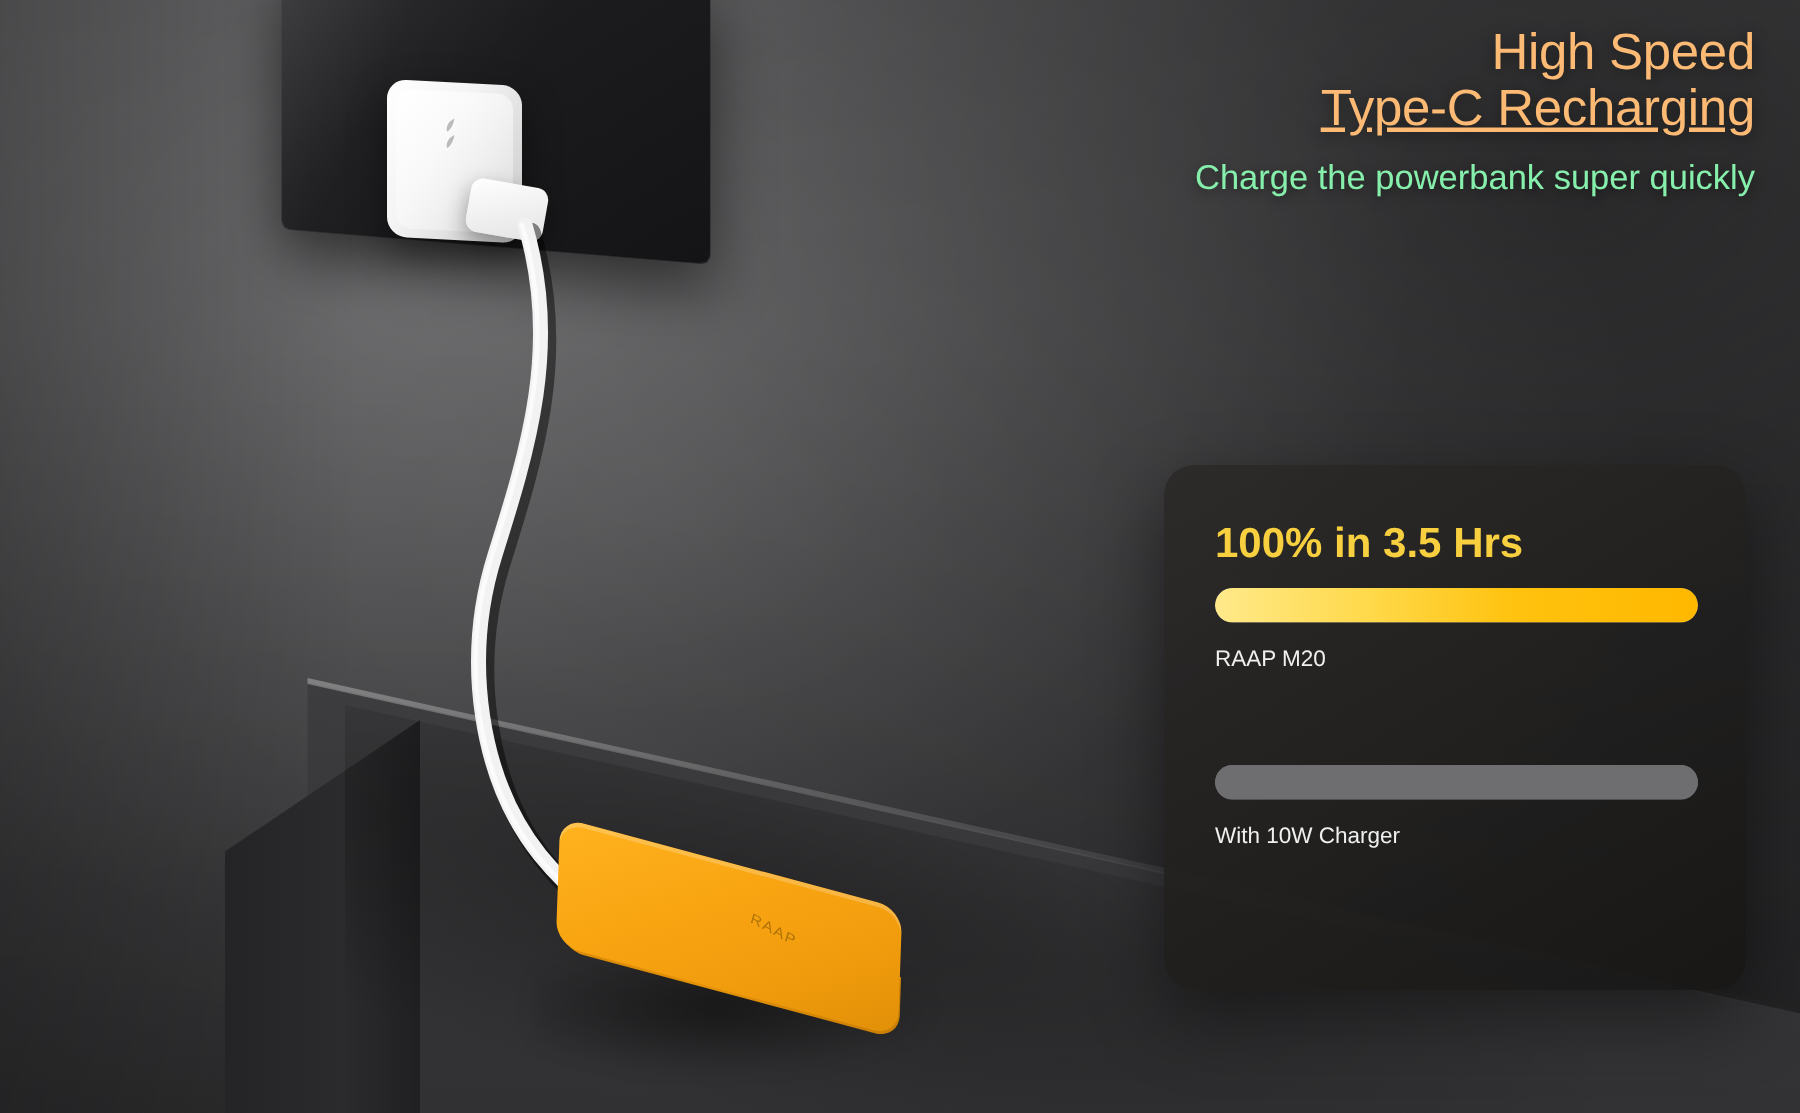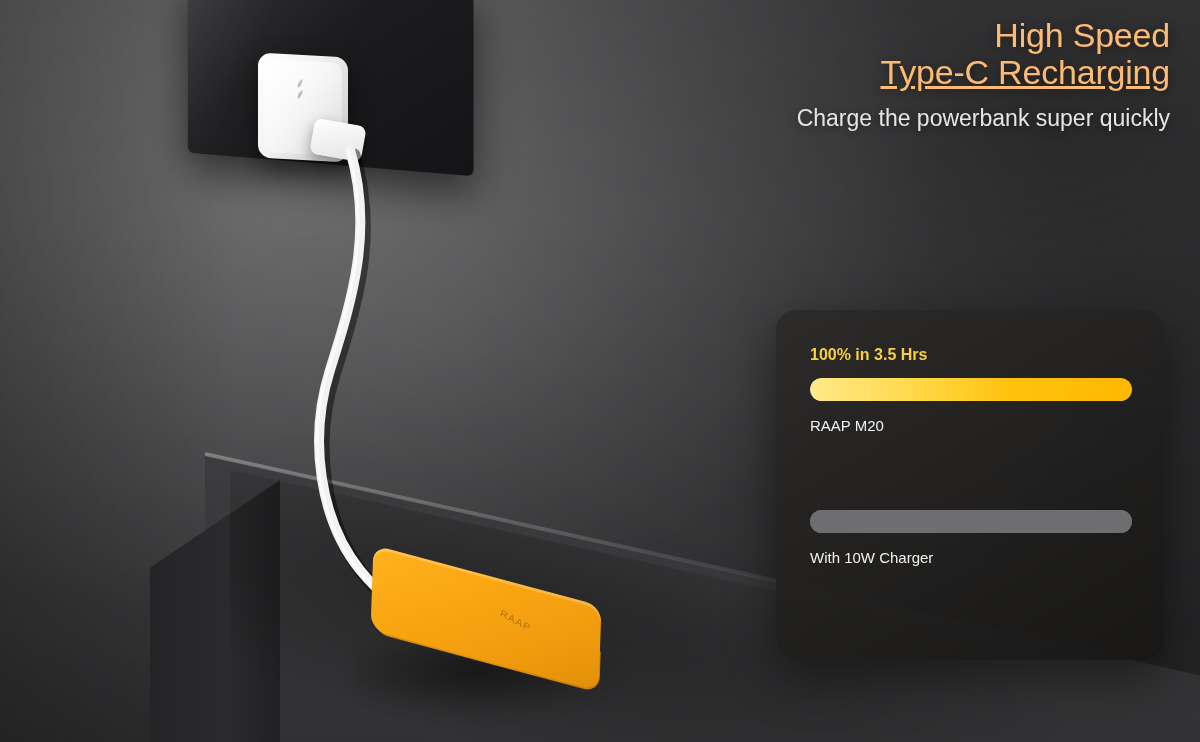--- a/index.html
+++ b/index.html
@@ -210,42 +210,42 @@
     color: #fdba74;
     font-size: 34px;
     line-height: 1.04;
     font-weight: 400;
     letter-spacing: -0.2px;
     text-shadow: 0 2px 10px rgba(0,0,0,0.45);
   }
   .headline-l2 { margin-top: 2px; text-decoration: underline; }
   .subhead {
     margin-top: 14px;
-    color: #e5e5e5;
+    color: #86efac;
     font-size: 23px;
     font-weight: 400;
     text-shadow: 0 2px 8px rgba(0,0,0,0.5);
   }
 
   
   .stats-card {
     position: absolute;
     left: 776px;
     top: 310px;
     width: 388px;
     height: 350px;
     border-radius: 20px;
     background: linear-gradient(150deg, rgba(44,42,40,0.93) 0%, rgba(32,31,30,0.93) 55%, rgba(24,23,22,0.93) 100%);
     box-shadow: 0 18px 50px rgba(0,0,0,0.45);
   }
   .stat-block { position: absolute; left: 34px; width: 322px; }
   .stat-block.first { top: 36px; }
   .stat-block.second { top: 200px; }
   .stat-title {
-    font-size: 16px;
+    font-size: 28px;
     font-weight: 700;
     margin-bottom: 14px;
   }
   .stat-title.highlight { color: #f7cf3f; }
   .stat-title.muted { color: #e8e8e8; font-weight: 400; }
   .bar-track {
     width: 322px;
     height: 23px;
     border-radius: 12px;
     background: #6e6e70;

